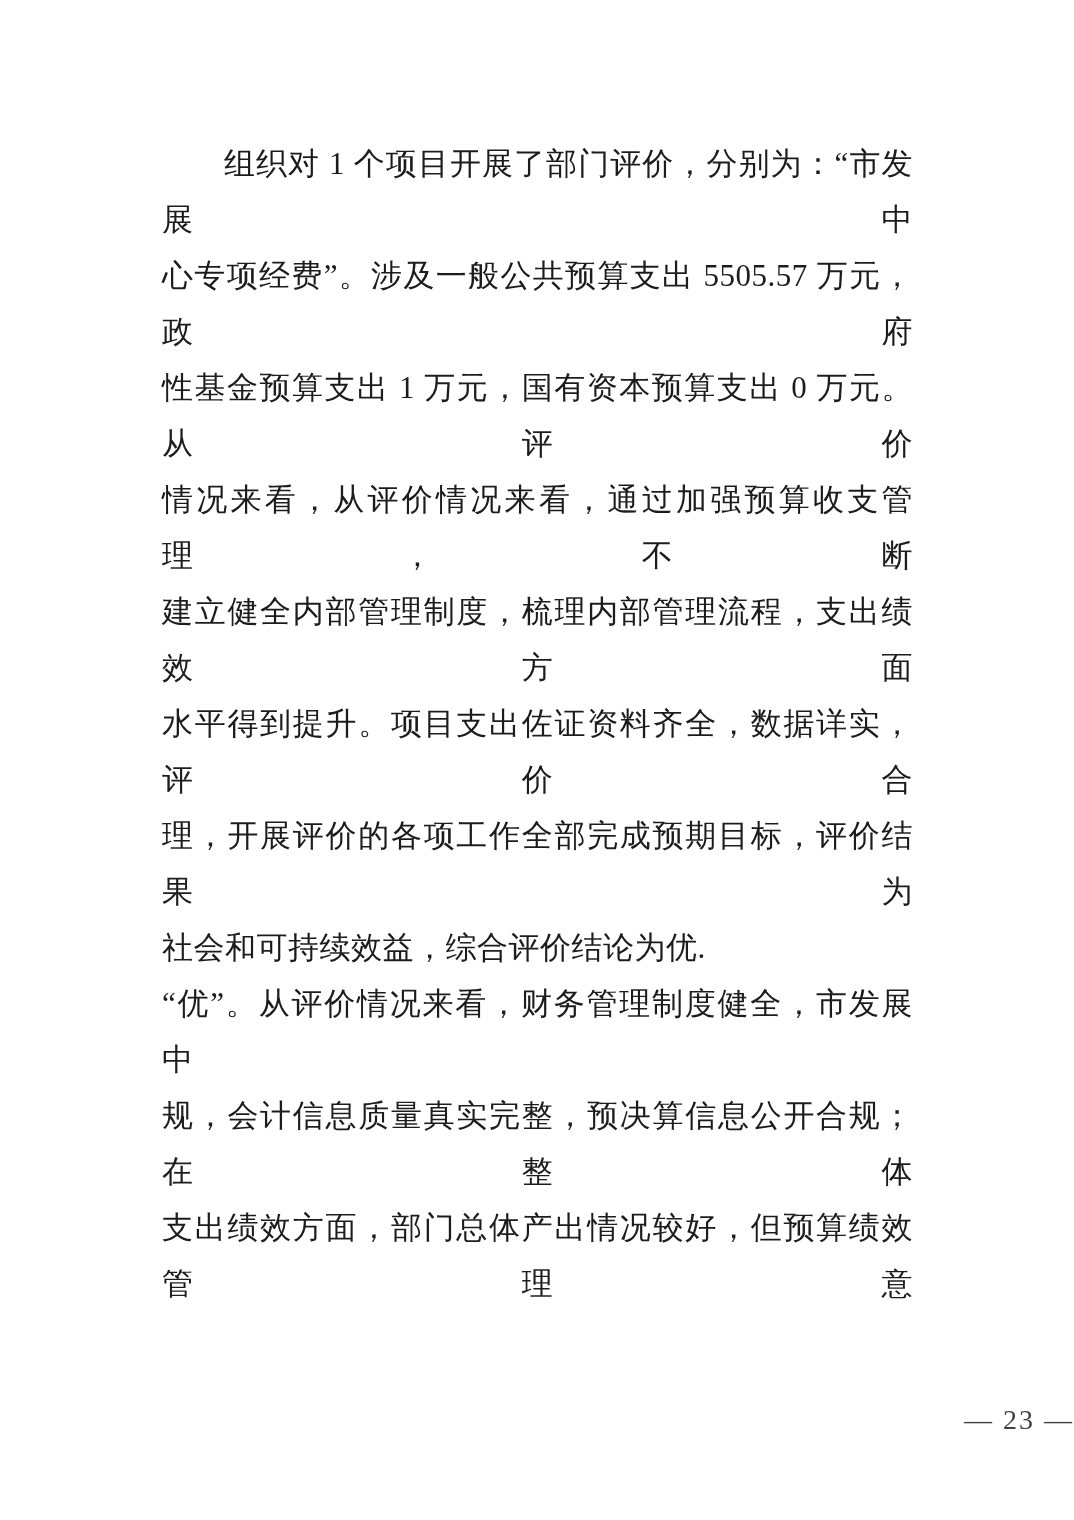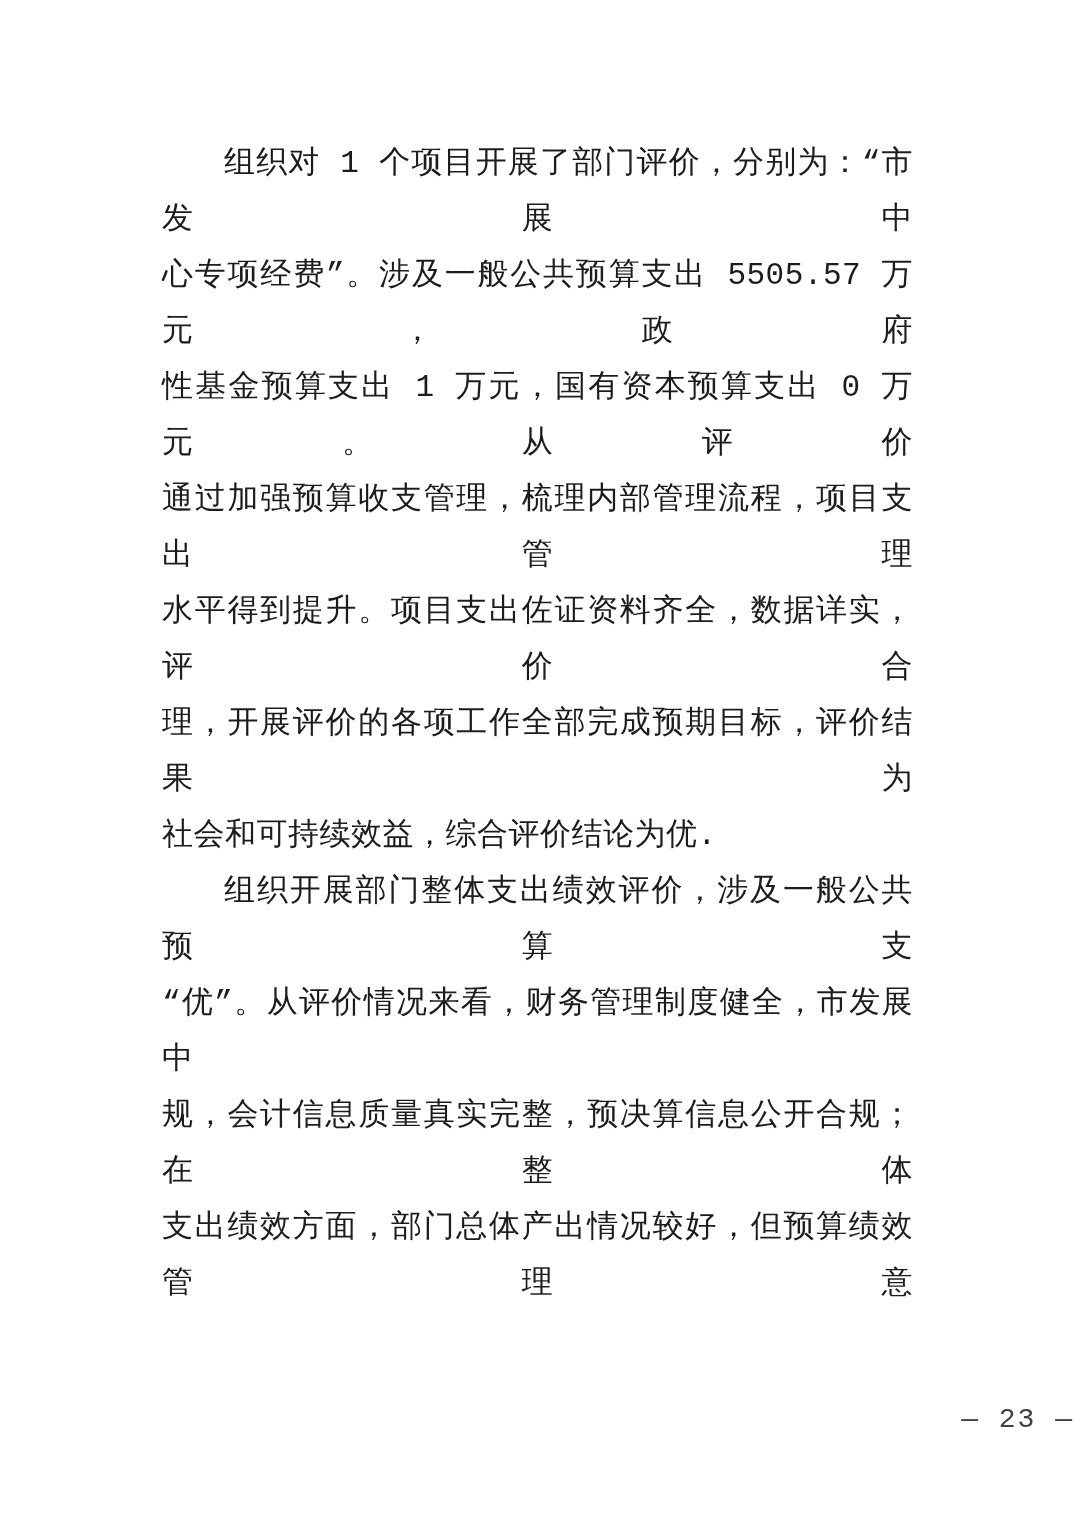--- a/index.html
+++ b/index.html
@@ -6,21 +6,21 @@
     margin: 0;
     padding: 0;
     background: #ffffff;
   }
   .page {
     position: relative;
     width: 1074px;
     height: 1520px;
     background: #ffffff;
     overflow: hidden;
-    font-family: Liberation Mono, monospace;
+    font-family: Liberation Serif, serif;
     color: #1c1c1c;
   }
   .content {
     position: absolute;
     left: 162px;
     top: 136px;
     width: 751px;
   }
   .block { margin: 0; padding: 0; }
   .lh-a .line { line-height: 56px; }
@@ -52,28 +52,28 @@
 </head>
 <body>
 
 <div class="page">
   <div class="content">
 
     <div class="block lh-a">
       <div class="line indent-body">组织对 1 个项目开展了部门评价，分别为：“市发展中</div>
       <div class="line">心专项经费”。涉及一般公共预算支出 5505.57 万元，政府</div>
       <div class="line">性基金预算支出 1 万元，国有资本预算支出 0 万元。从评价</div>
-      <div class="line">通过加强预算收支管理，梳理内部管理流程，项目支出管理</div>
+      <div class="line">情况来看，从评价情况来看，通过加强预算收支管理，不断</div>
+      <div class="line">建立健全内部管理制度，梳理内部管理流程，支出绩效方面</div>
       <div class="line">水平得到提升。项目支出佐证资料齐全，数据详实，评价合</div>
       <div class="line">理，开展评价的各项工作全部完成预期目标，评价结果为</div>
       <div class="line last">社会和可持续效益，综合评价结论为优.</div>
     </div>
 
     <div class="block lh-a">
-      <div class="line indent-body">组织开展部门整体支出绩效评价，涉及一般公共预算支</div>
       <div class="line">“优”。从评价情况来看，财务管理制度健全，市发展中</div>
       <div class="line">规，会计信息质量真实完整，预决算信息公开合规；在整体</div>
       <div class="line">支出绩效方面，部门总体产出情况较好，但预算绩效管理意</div>
 
     </div>
 
   </div>
 
   <div class="footer">
     <span>— 23 —</span>

